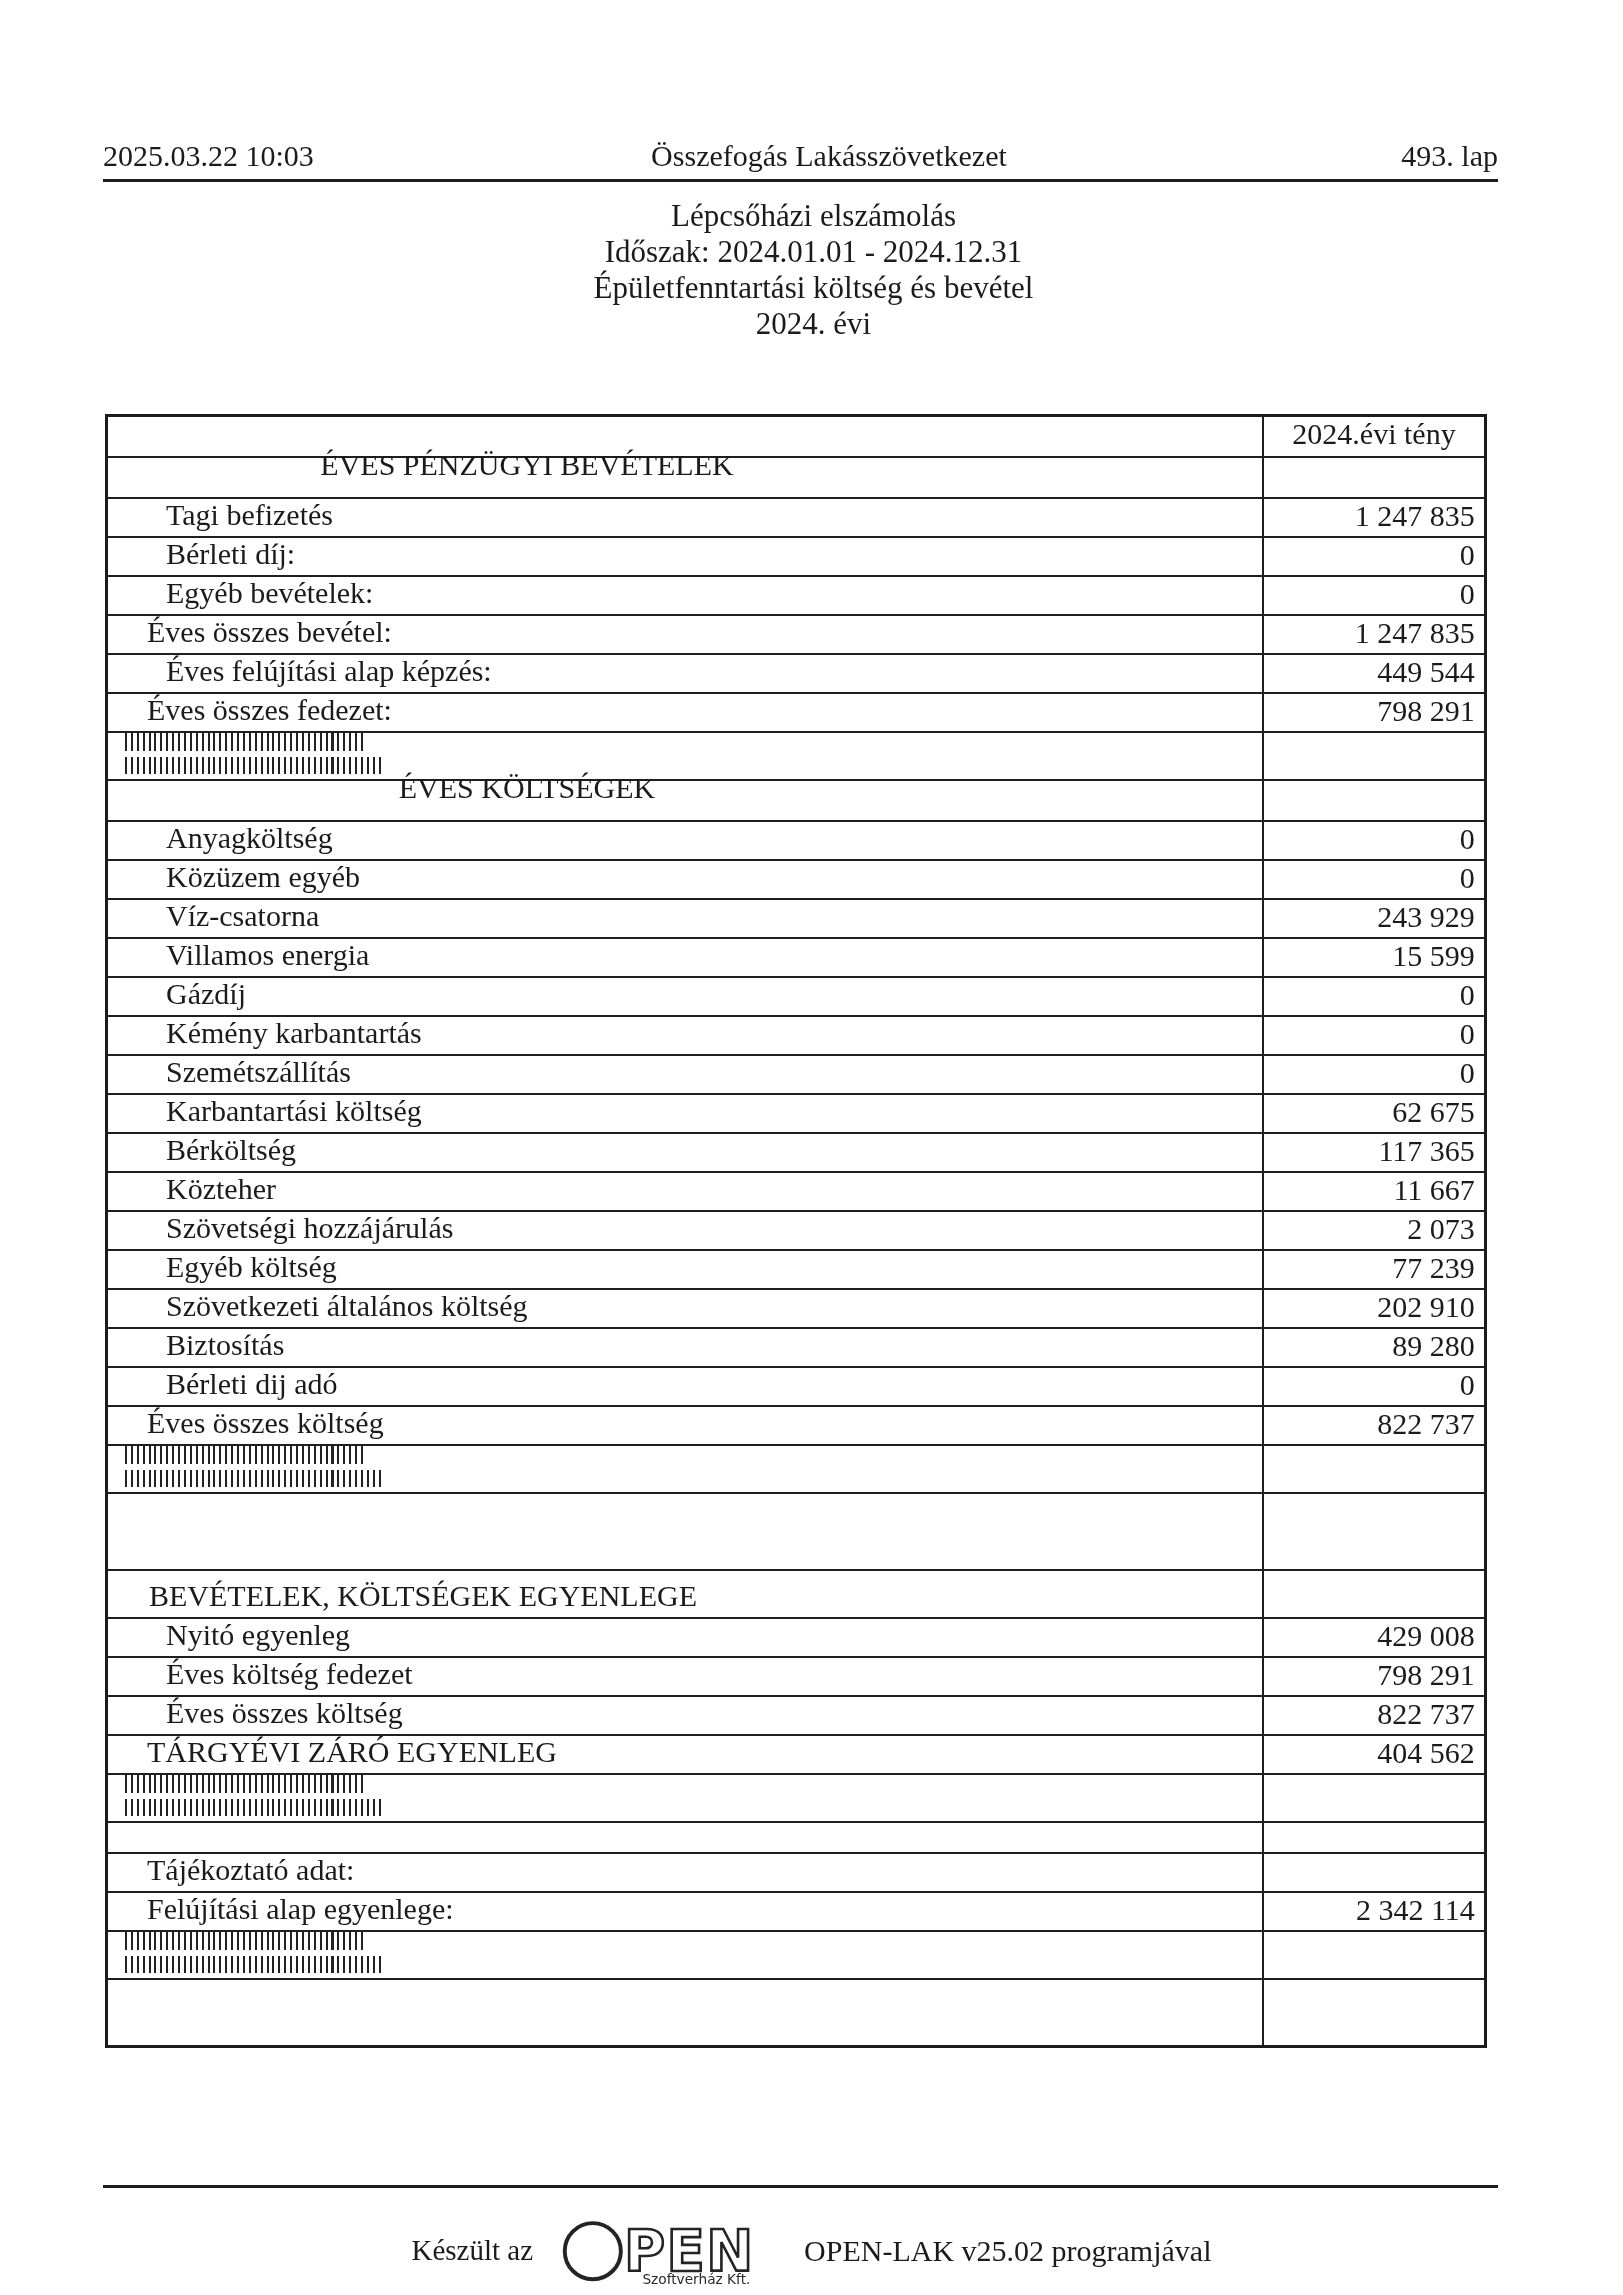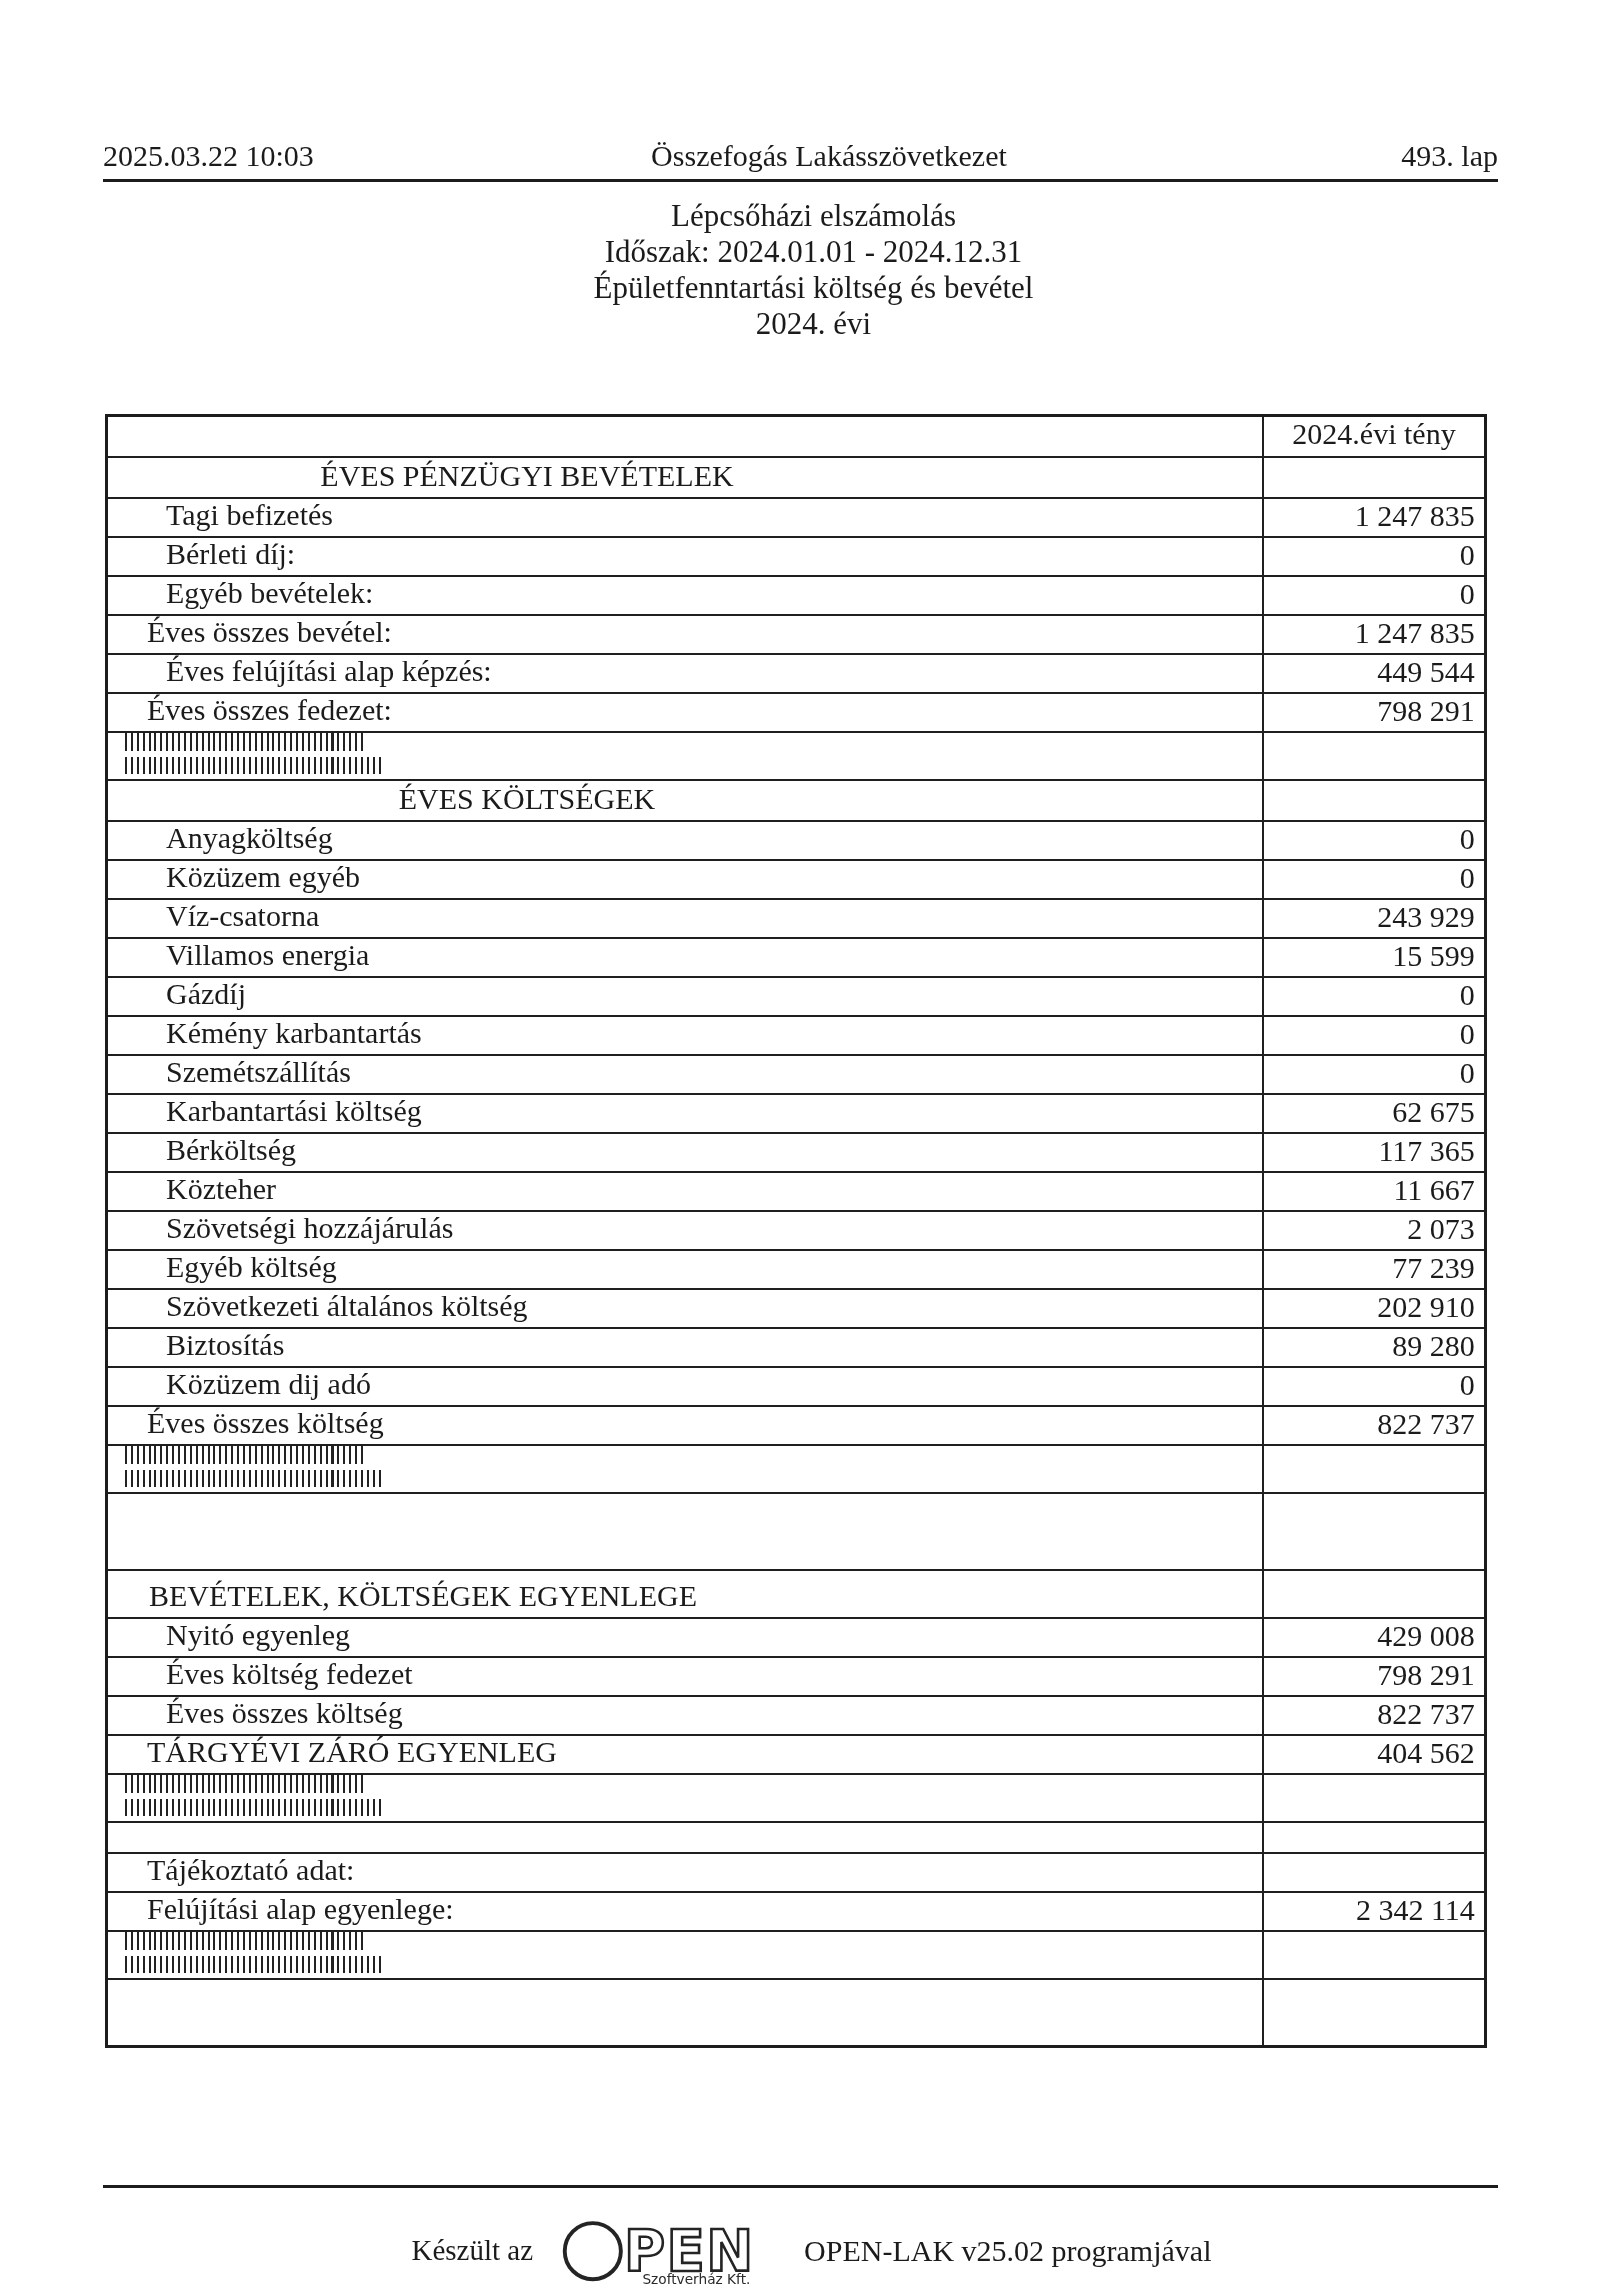--- a/index.html
+++ b/index.html
@@ -30,21 +30,21 @@
   .trow:last-child{border-bottom:none;}
   .cl{flex:1;position:relative;border-right:2.6px solid #1f1f1f;display:flex;align-items:flex-end;}
   .cr{width:220px;display:flex;align-items:center;justify-content:flex-end;}
   .cl span,.cr span{font-size:30px;line-height:1.05;}
   .cr span{padding:0 9.2px 3.9px 0;}
   
   .t-colheader{height:41px;}
   .t-colheader .cr{justify-content:center;}
   .t-colheader .cr span{padding:0 0 5.2px 0;}
   .t-section{height:41px;}
-  .t-section .cl span{display:block;width:838px;text-align:center;padding-bottom:6px;margin-top:47px;}
+  .t-section .cl span{display:block;width:838px;text-align:center;padding-bottom:17px;margin-top:47px;}
   .t-sectionleft{height:48px;}
   .t-sectionleft .cl span{padding:0 0 5.2px 41px;}
   .t-item{height:39px;}
   .t-item .cl span{padding:0 0 5.2px 58px;}
   .t-summary{height:39px;padding-left:22px;}
   .t-summary .cl span{padding:0 0 5.2px 17px;}
   .t-hatch{height:48px;}
   .t-empty{height:31px;}
   .t-emptytall{height:77px;}
   .t-emptyend{height:65px;}
@@ -263,21 +263,21 @@
     <div class="trow t-item">
       <div class="cl">
         <span>Biztosítás</span>
       </div>
       <div class="cr">
         <span>89 280</span>
       </div>
     </div>
     <div class="trow t-item">
       <div class="cl">
-        <span>Közüzem dij adó</span>
+        <span>Bérleti dij adó</span>
       </div>
       <div class="cr">
         <span>0</span>
       </div>
     </div>
     <div class="trow t-summary">
       <div class="cl">
         <span>Éves összes költség</span>
       </div>
       <div class="cr">

